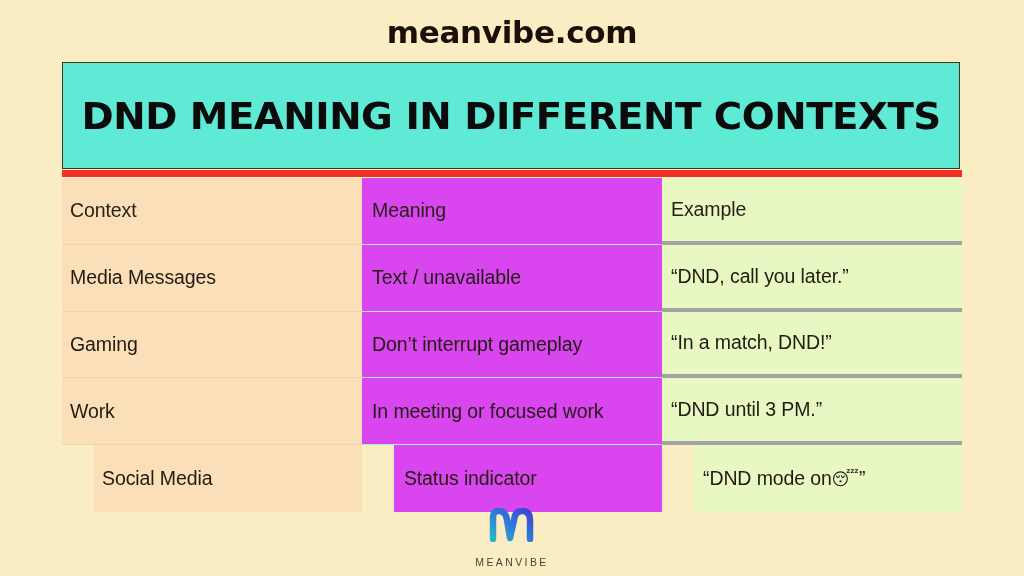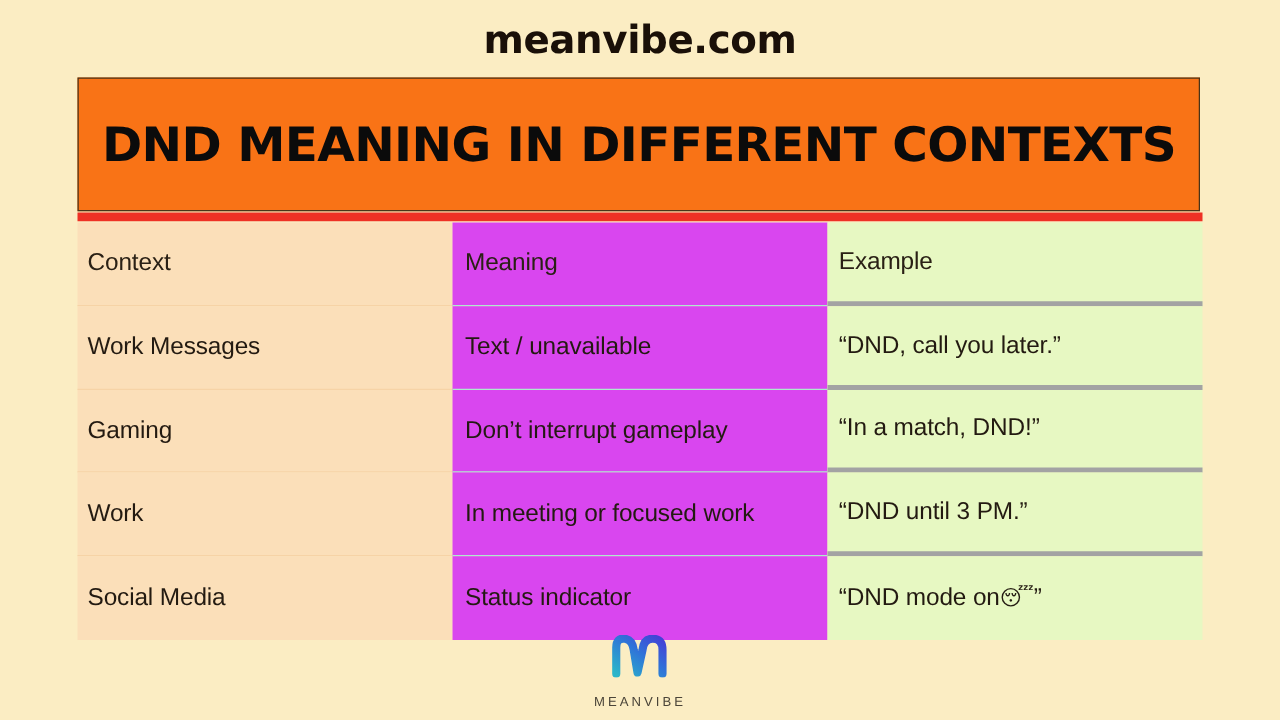--- a/index.html
+++ b/index.html
@@ -31,21 +31,21 @@
 
   
   .title-box {
     position: absolute;
     left: 62px;
     top: 62px;
     width: 898px;
     height: 107px;
     box-sizing: border-box;
     border: 1.5px solid #4A3418;
-    background: #f97316;
+    background: #5eead4;
     display: flex;
     align-items: center;
     justify-content: center;
   }
   .title-text {
     font-family: "DejaVu Sans", sans-serif;
     font-size: 38px;
     font-weight: bold;
     letter-spacing: -0.5px;
     color: #0B0B0B;
@@ -84,21 +84,21 @@
     font-family: "Liberation Sans", sans-serif;
     font-size: 19.5px;
     color: #231A11;
     letter-spacing: -0.1px;
     overflow: hidden;
     white-space: nowrap;
   }
   .cell.c0 { width: 300px; background: #FBDFB9; border-bottom: 1px solid #F6D3A6; }
   .cell.c1 { width: 300px; background: #d946ef; border-bottom: 1px solid #AEEBCD; }
   .cell.c2 { width: 300px; background: #E7F8C2; border-bottom: 4px solid #a3a3a3; }
-  .row:last-child .cell { border-bottom: none; }
+  .row:last-child .cell { border-bottom: none; margin-left: 32px; }
   .cell.c0 { padding-left: 8px; }
   .cell.c1 { padding-left: 10px; }
   .cell.c2 { padding-left: 9px; }
   .header-row .cell { color: #2A2015; }
 
   
   .footer {
     position: absolute;
     left: 0;
     bottom: 8px;
@@ -136,21 +136,21 @@
 
 <div class="table">
 
   <div class="row header-row">
     <div class="cell c0">Context</div>
     <div class="cell c1">Meaning</div>
     <div class="cell c2">Example</div>
   </div>
 
   <div class="row">
-    <div class="cell c0">Work Messages</div>
+    <div class="cell c0">Media Messages</div>
     <div class="cell c1">Text / unavailable</div>
     <div class="cell c2">“DND, call you later.”</div>
   </div>
 
   <div class="row">
     <div class="cell c0">Gaming</div>
     <div class="cell c1">Don’t interrupt gameplay</div>
     <div class="cell c2">“In a match, DND!”</div>
   </div>
 

